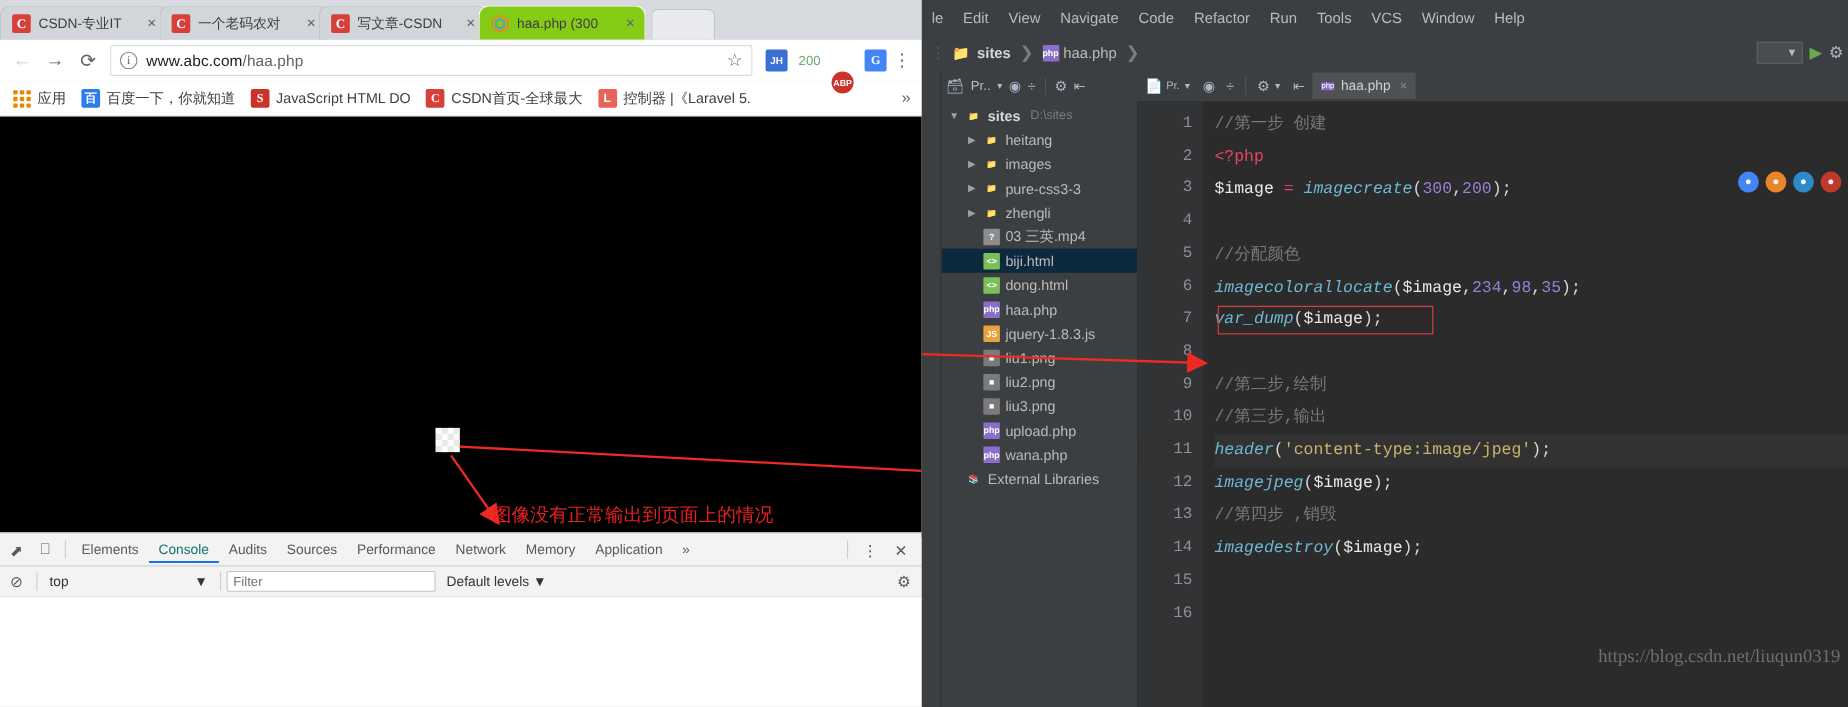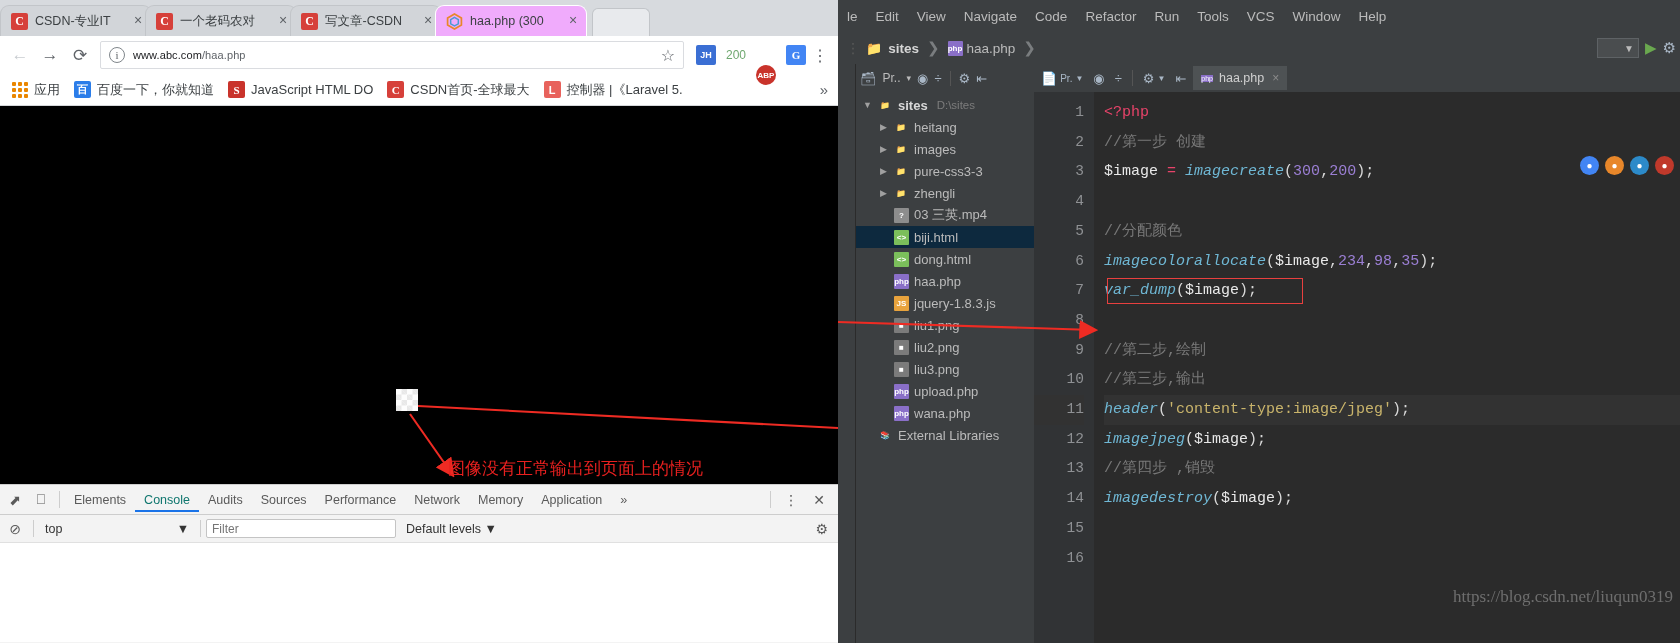--- a/index.html
+++ b/index.html
@@ -21,21 +21,21 @@
     display: flex; align-items: flex-end; padding-left: 0px;
   }
   .tab {
     position: relative; display: flex; align-items: center;
     height: 31px; width: 152px; margin-right: -7px;
     background: #d2d5d9; border-top-left-radius: 9px; border-top-right-radius: 9px;
     padding: 0 6px 0 10px; font-size: 12.5px; color: #3c4043;
     transform: skewX(0deg);
     border: 1px solid #c2c5c9; border-bottom: none;
   }
-  .tab.active { background: #f0abfc; z-index: 5; border-color: #ffffff; justify-content: flex-end; }
+  .tab.active { background: #84cc16; z-index: 5; border-color: #ffffff; justify-content: flex-end; }
   .tab .favicon {
     width: 17px; height: 17px; flex: 0 0 17px; margin-right: 7px;
     display: flex; align-items: center; justify-content: center;
     border-radius: 2px; font-size: 12px; font-weight: bold; color: #fff;
   }
   .fav-csdn { background: #d6403a; font-family: "Liberation Serif", serif; }
   .fav-php { background: transparent; }
   .tab .tab-title {
     flex: 1 1 auto; white-space: nowrap; overflow: hidden;
     -webkit-mask-image: linear-gradient(to right, #000 78%, transparent 100%);
@@ -65,21 +65,21 @@
   .omnibox {
     flex: 1 1 auto; height: 28px; margin: 0 6px 0 4px;
     border: 1px solid #dadce0; border-radius: 2px;
     display: flex; align-items: center; padding: 0 8px; background: #fff;
   }
   .omnibox .info-icon {
     width: 16px; height: 16px; border: 1.3px solid #80868b; border-radius: 50%;
     font-size: 11px; line-height: 14px; text-align: center; color: #5f6368;
     font-family: "Liberation Serif", serif; margin-right: 8px; flex: 0 0 16px;
   }
-  .omnibox .url { font-size: 11px; color: #202124; letter-spacing: .1px; text-align: right; }
+  .omnibox .url { font-size: 14px; color: #202124; letter-spacing: .1px; text-align: right; }
   .omnibox .url .path { color: #5f6368; }
   .omnibox .star { margin-left: auto; font-size: 16px; color: #5f6368; }
   .ext-icons { display: flex; align-items: center; gap: 10px; padding-left: 4px; }
   .ext {
     width: 20px; height: 20px; border-radius: 3px;
     display: flex; align-items: center; justify-content: center;
     font-size: 10px; font-weight: bold; color: #fff;
   }
   .ext-jh { background: #3b6fd4; border-radius: 2px; font-size: 9px; }
   .ext-200 { background: transparent; color: #6fa86f; font-size: 12px; font-weight: normal; width: auto;}
@@ -571,22 +571,22 @@
             <div>10</div>
             <div class="hl">11</div>
             <div>12</div>
             <div>13</div>
             <div>14</div>
             <div>15</div>
             <div>16</div>
           </div>
 
           <div class="codelines">
+            <div class="cl"><span class="c-com">//第一步 创建</span></div>
             <div class="cl"><span class="c-tag">&lt;?php</span></div>
-            <div class="cl"><span class="c-com">//第一步 创建</span></div>
             <div class="cl"><span class="c-var">$image</span> <span class="c-op">=</span> <span class="c-fn">imagecreate</span><span class="c-pun">(</span><span class="c-num">300</span><span class="c-pun">,</span><span class="c-num">200</span><span class="c-pun">);</span></div>
             <div class="cl">&nbsp;</div>
             <div class="cl"><span class="c-com">//分配颜色</span></div>
             <div class="cl"><span class="c-fn">imagecolorallocate</span><span class="c-pun">(</span><span class="c-var">$image</span><span class="c-pun">,</span><span class="c-num">234</span><span class="c-pun">,</span><span class="c-num">98</span><span class="c-pun">,</span><span class="c-num">35</span><span class="c-pun">);</span></div>
             <div class="cl"><span class="box7" style="width:196px"></span><span class="c-fn">var_dump</span><span class="c-pun">(</span><span class="c-var">$image</span><span class="c-pun">);</span></div>
             <div class="cl">&nbsp;</div>
             <div class="cl"><span class="c-com">//第二步,绘制</span></div>
             <div class="cl"><span class="c-com">//第三步,输出</span></div>
             <div class="cl hl"><span class="c-fn">header</span><span class="c-pun">(</span><span class="c-str">'content-type:image/jpeg'</span><span class="c-pun">);</span></div>
             <div class="cl"><span class="c-fn">imagejpeg</span><span class="c-pun">(</span><span class="c-var">$image</span><span class="c-pun">);</span></div>

